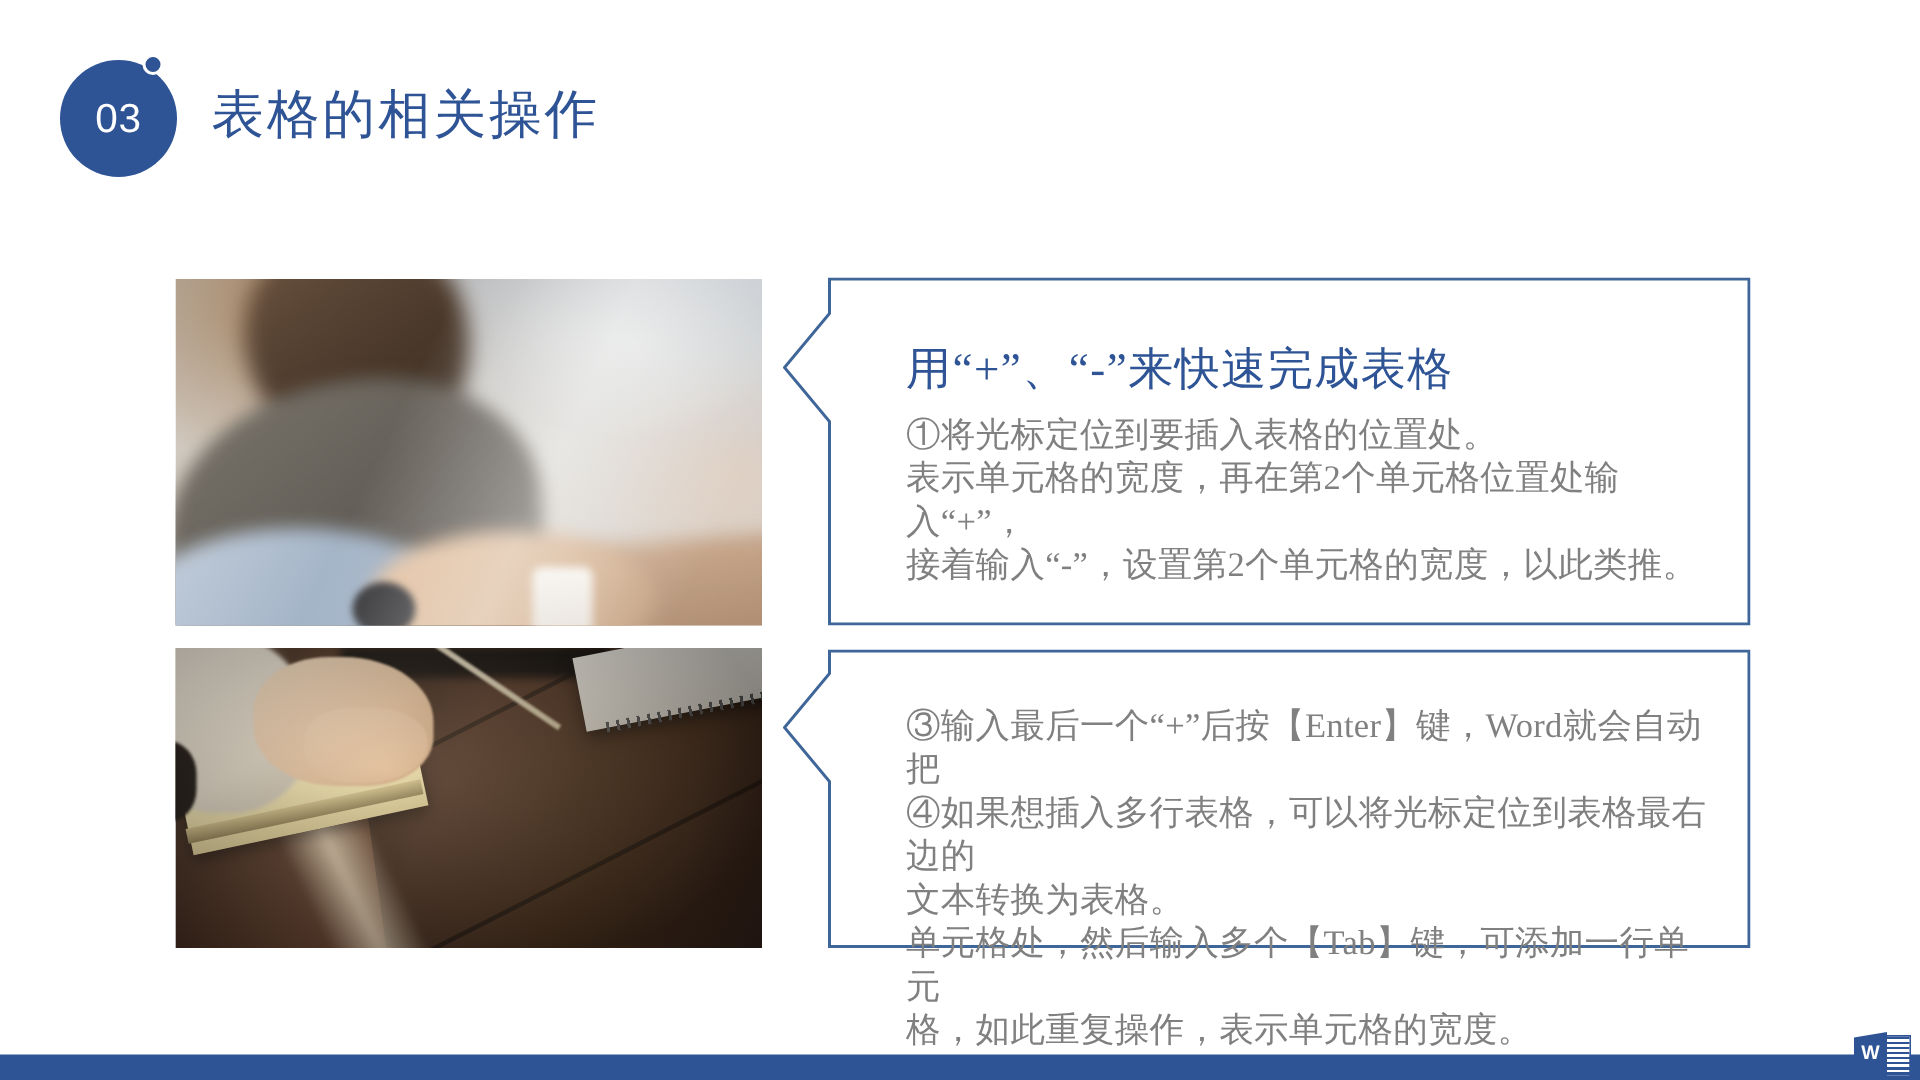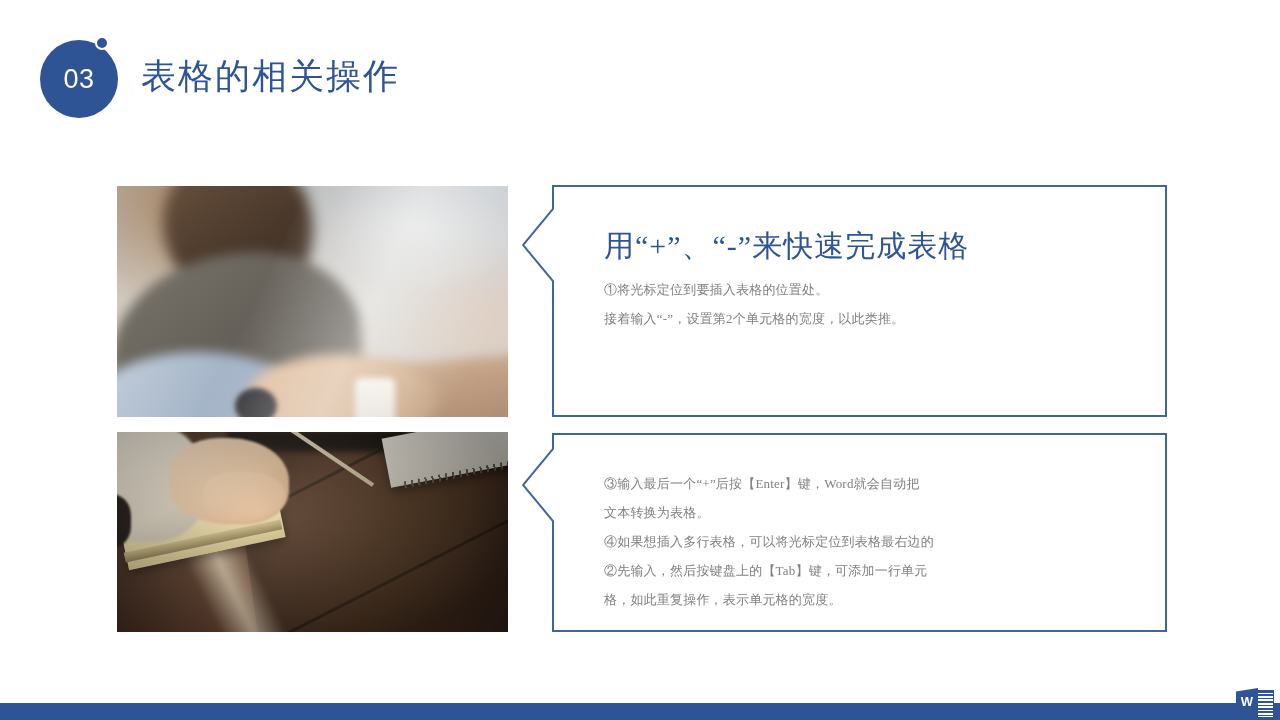--- a/index.html
+++ b/index.html
@@ -320,21 +320,21 @@
     letter-spacing: 1px;
     white-space: nowrap;
     font-family: "Liberation Serif", serif;
     margin-top: 13px;
   }
   .callout-body {
     position: absolute;
     left: 24px;
     right: 4px;
     color: #808080;
-    font-size: 13px;
+    font-size: 23px;
     line-height: 29px;
     font-family: "Liberation Serif", serif;
     letter-spacing: 0.2px;
   }
   .body-1 { top: 90px; }
   .body-2 { top: 24px; margin-top: 12px; }
   .callout-body p { margin: 0; }
 
   
   .footer-bar {
@@ -433,35 +433,36 @@
   </div>
 
   <div class="callout callout-1">
     <svg viewBox="0 0 645 232" preserveAspectRatio="none">
       <path d="M 31 1 L 644 1 L 644 231 L 31 231 L 31 96 L 1 60 L 31 24 Z" fill="#ffffff" stroke="#3f6699" stroke-width="2"></path>
     </svg>
     <div class="callout-inner">
       <div class="callout-title">用“+”、“-”来快速完成表格</div>
       <div class="callout-body body-1">
         <p>①将光标定位到要插入表格的位置处。</p>
+        <p>表示单元格的宽度，再在第2个单元格位置处输入“+”，</p>
         <p>接着输入“-”，设置第2个单元格的宽度，以此类推。</p>
       </div>
     </div>
   </div>
 
   <div class="callout callout-2">
     <svg viewBox="0 0 645 199" preserveAspectRatio="none">
       <path d="M 31 1 L 644 1 L 644 198 L 31 198 L 31 88 L 1 52 L 31 16 Z" fill="#ffffff" stroke="#3f6699" stroke-width="2"></path>
     </svg>
     <div class="callout-inner">
       <div class="callout-body body-2">
         <p>③输入最后一个“+”后按【Enter】键，Word就会自动把</p>
+        <p>④如果想插入多行表格，可以将光标定位到表格最右边的</p>
         <p>文本转换为表格。</p>
-        <p>④如果想插入多行表格，可以将光标定位到表格最右边的</p>
-        <p>②先输入，然后按键盘上的【Tab】键，可添加一行单元</p>
+        <p>单元格处，然后输入多个【Tab】键，可添加一行单元</p>
         <p>格，如此重复操作，表示单元格的宽度。</p>
       </div>
     </div>
   </div>
 
   <div class="footer-bar"></div>
   <div class="word-icon">
     <div class="word-pages"></div>
     <div class="word-fold"></div>
     <div class="word-letter">W</div>

